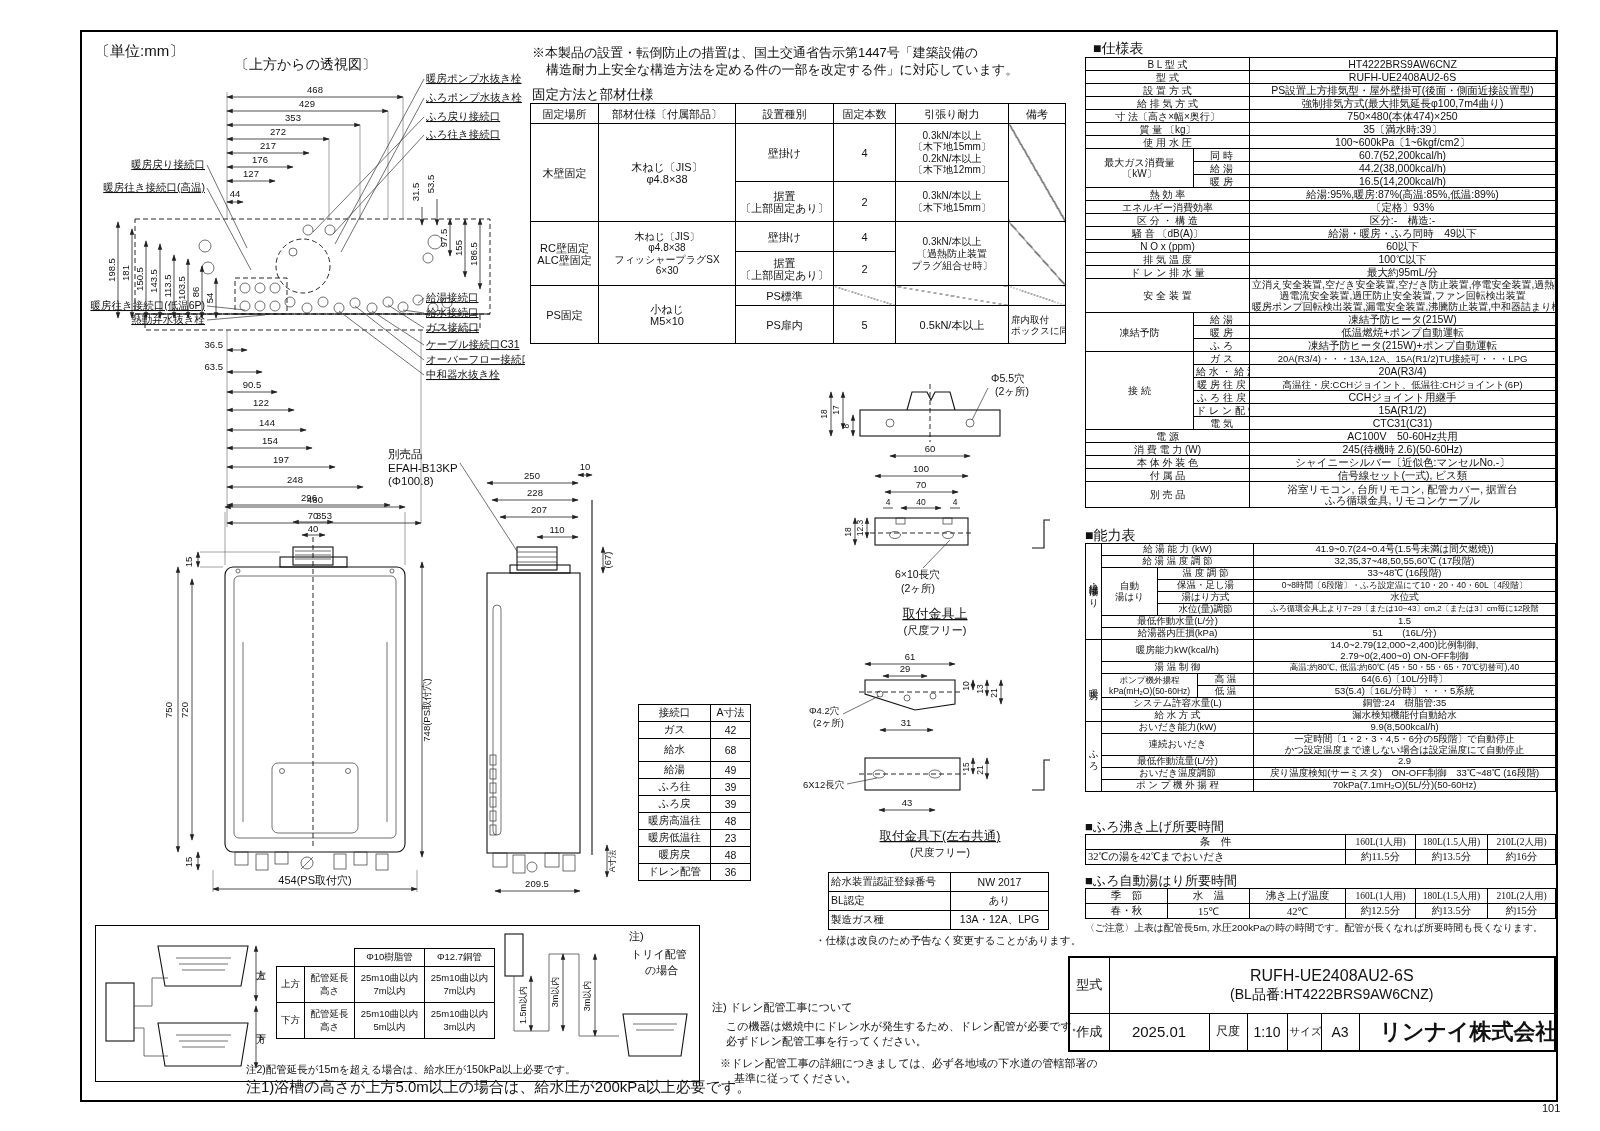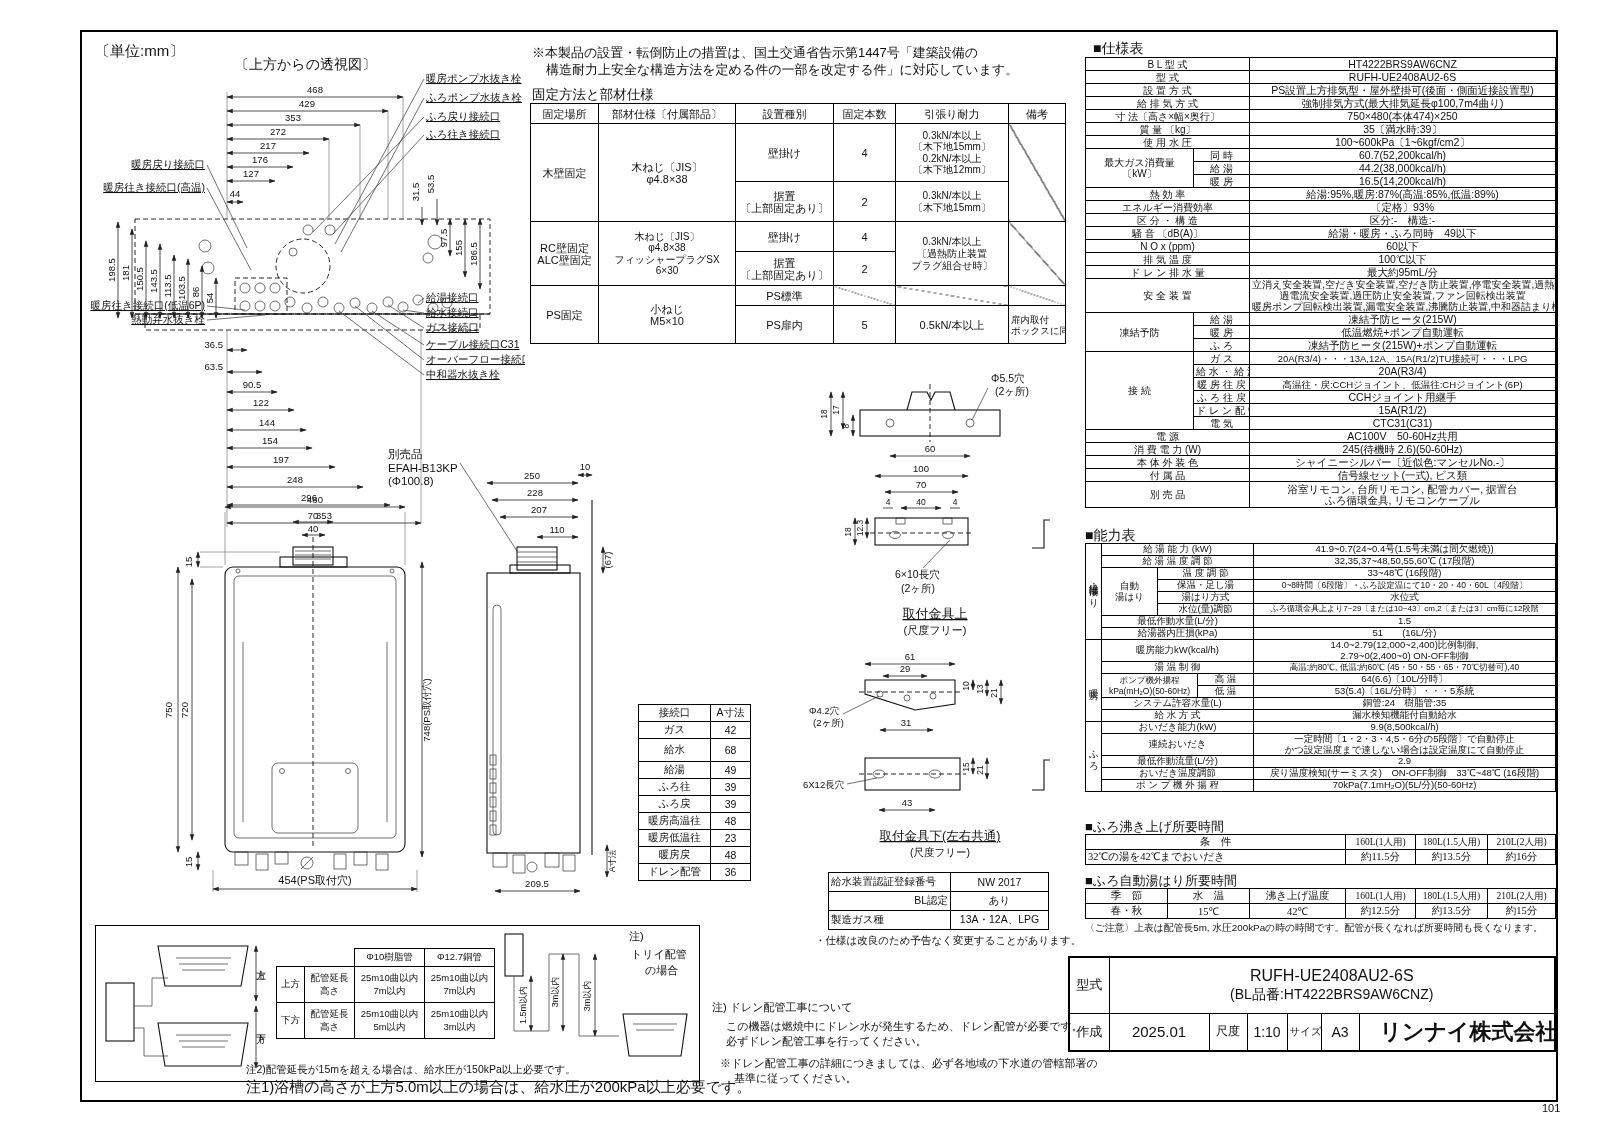--- a/index.html
+++ b/index.html
@@ -829,21 +829,21 @@
     <colgroup>
         <col style="width:122px">
         <col style="width:98px">
       </colgroup>
     <tbody>
         <tr style="height:19px;">
           <td style="text-align:left;">給水装置認証登録番号</td>
           <td>NW 2017</td>
         </tr>
     <tr style="height:19px;">
-          <td style="text-align:right;">BL認定</td>
+          <td style="text-align:left;">BL認定</td>
           <td>あり</td>
         </tr>
     <tr style="height:19px;">
           <td style="text-align:left;">製造ガス種</td>
           <td>13A・12A、LPG</td>
         </tr>
   </tbody>
     </table>
   <div class="t" style="left:815px;top:934px;font-size:10.5px;">・仕様は改良のため予告なく変更することがあります。</div>
 

